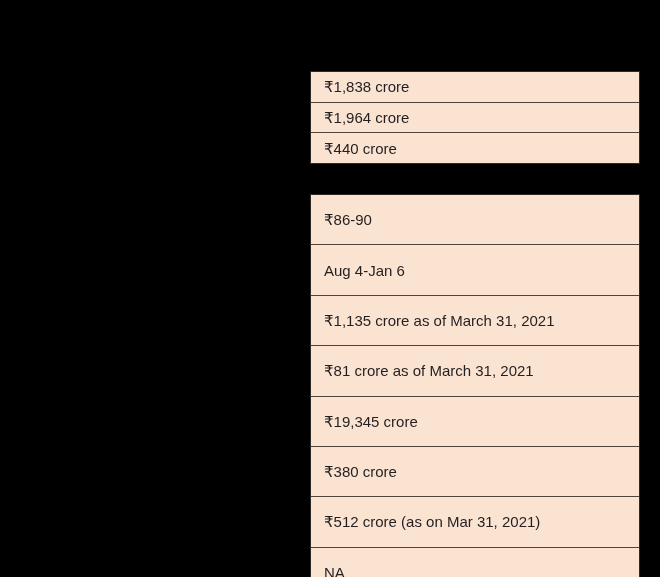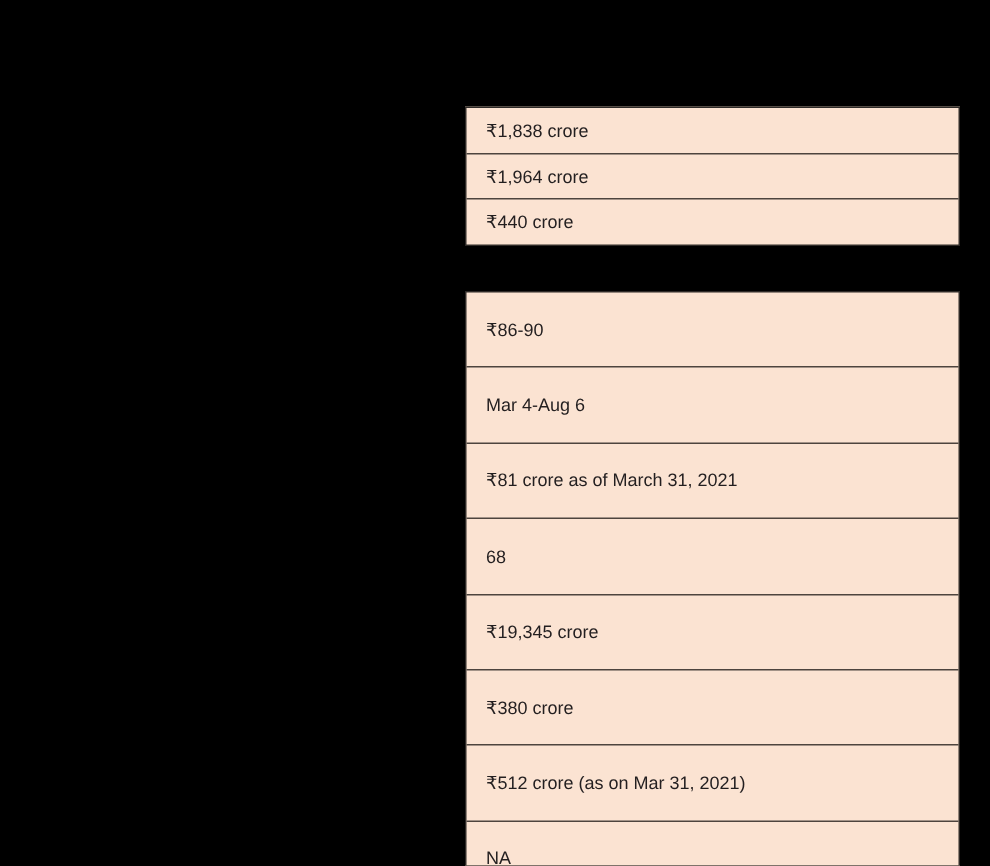--- a/index.html
+++ b/index.html
@@ -36,21 +36,21 @@
   .vt-main {
     top: 194px;
     height: 404px;
   }
   .row {
     flex: 1;
     display: flex;
     align-items: center;
     padding-left: 13px;
     border-top: 1px solid #4d443e;
-    font-size: 12px;
+    font-size: 15px;
     line-height: 1;
     color: #231f20;
     white-space: nowrap;
     overflow: hidden;
   }
   .row:first-child {
     border-top: none;
   }
 </style>
 </head>
@@ -59,22 +59,22 @@
 <div class="stage">
 
   <div class="value-table vt-top">
     <div class="row">₹1,838 crore</div>
     <div class="row">₹1,964 crore</div>
     <div class="row">₹440 crore</div>
   </div>
 
   <div class="value-table vt-main">
     <div class="row">₹86-90</div>
-    <div class="row">Mar 4-Aug 6</div>
+    <div class="row">Aug 4-Jan 6</div>
+    <div class="row">₹1,135 crore as of March 31, 2021</div>
     <div class="row">₹81 crore as of March 31, 2021</div>
-    <div class="row">68</div>
     <div class="row">₹19,345 crore</div>
     <div class="row">₹380 crore</div>
     <div class="row">₹512 crore (as on Mar 31, 2021)</div>
     <div class="row">NA</div>
   </div>
 
 </div>
 
 </body></html>

